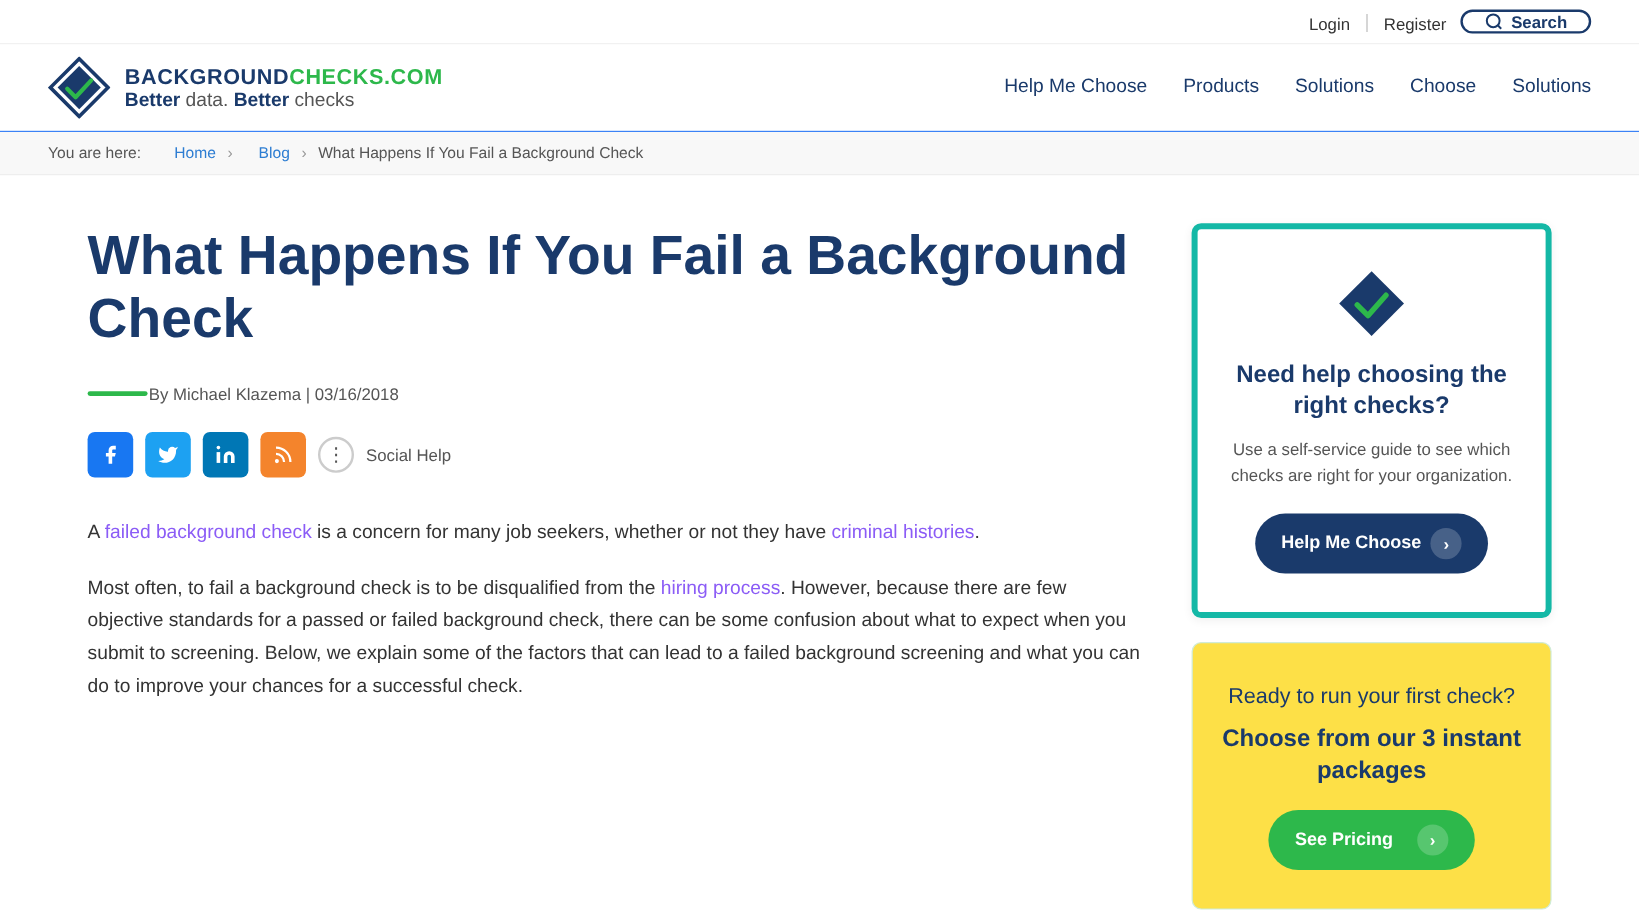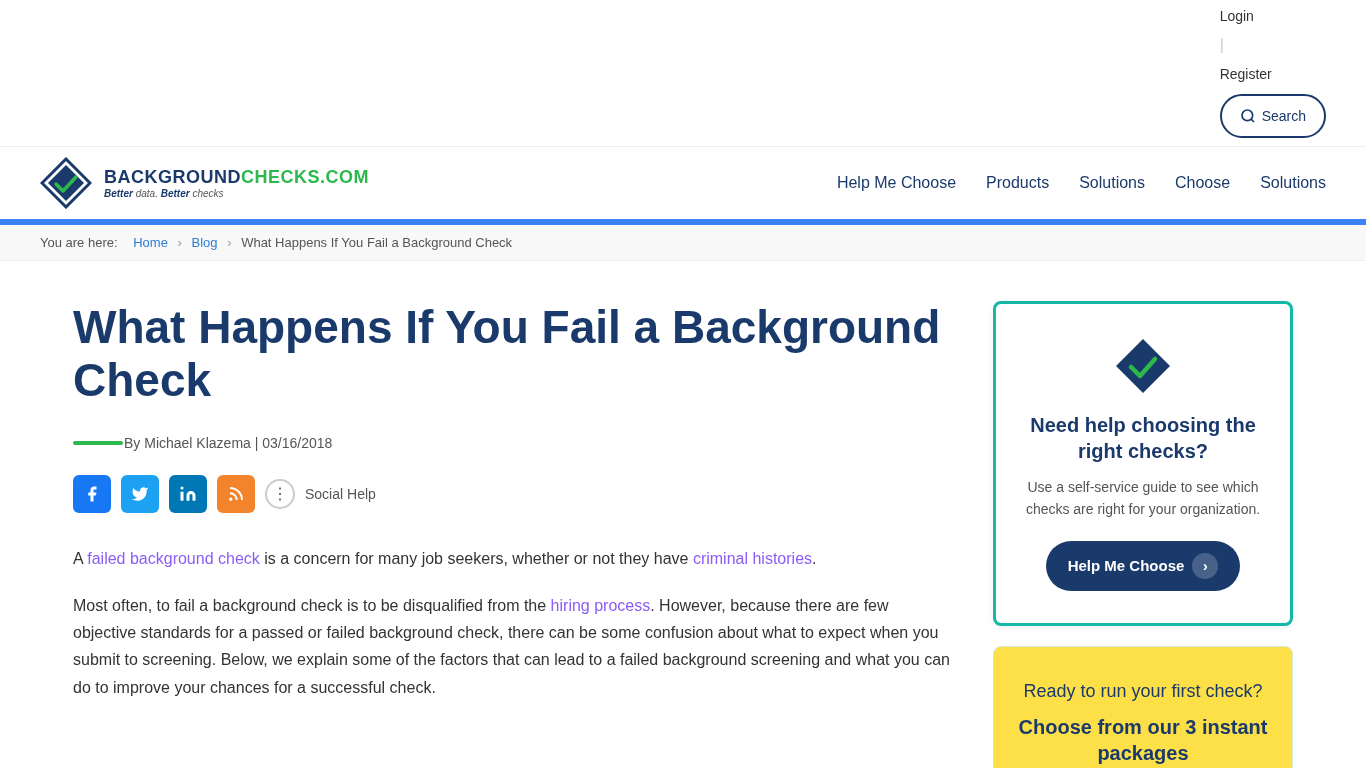--- a/index.html
+++ b/index.html
@@ -9,53 +9,52 @@
     .top-bar {
       display: flex;
       justify-content: flex-end;
       align-items: center;
       padding: 8px 40px;
       border-bottom: 1px solid #eee;
       background: #fff;
     }
     .top-bar-links {
       display: flex;
-      align-items: flex-start;
+      align-items: flex-end;
       gap: 12px;
-      flex-direction: column;
     }
     .top-bar-links a {
       color: #333;
       text-decoration: none;
       font-size: 14px;
     }
     .top-bar-divider {
       color: #ccc;
     }
     .search-btn {
       display: flex;
       align-items: center;
       gap: 6px;
       background: transparent;
       border: 2px solid #1a3a6b;
       border-radius: 25px;
-      padding: 12px 18px;
-      font-size: 14px;
-      font-weight: normal;
+      padding: 0 18px;
+      font-size: 14px;
+      font-weight: bold;
       color: #1a3a6b;
       cursor: pointer;
     }
 
     
     .main-nav {
       display: flex;
       align-items: center;
       justify-content: space-between;
       padding: 10px 40px;
-      border-bottom: 6px solid #3b82f6;
+      border-bottom: 1px solid #3b82f6;
       background: #fff;
     }
     .logo-area {
       display: flex;
       align-items: center;
       gap: 12px;
     }
     .logo-icon {
       width: 52px;
       height: 52px;
@@ -65,23 +64,22 @@
       flex-direction: column;
     }
     .logo-text {
       font-size: 18px;
       font-weight: bold;
       color: #1a3a6b;
       letter-spacing: 0.5px;
     }
     .logo-text span.green { color: #2db84b; }
     .logo-tagline {
-      font-size: 10px;
-      color: #555;
-      font-style: italic;
+      font-size: 16px;
+      color: #555;
     }
     .logo-tagline strong { color: #1a3a6b; }
     .nav-links {
       display: flex;
       align-items: center;
       gap: 30px;
     }
     .nav-links a {
       text-decoration: none;
       color: #1a3a6b;
@@ -93,20 +91,21 @@
     .breadcrumb-bar {
       background: #f8f8f8;
       padding: 10px 40px;
       font-size: 13px;
       color: #555;
       border-bottom: 1px solid #eee;
     }
     .breadcrumb-bar a {
       color: #2d7dd2;
       text-decoration: none;
+      margin-left: 12px;
     }
     .breadcrumb-separator { margin: 0 6px; color: #999; }
 
     
     .page-content {
       display: flex;
       max-width: 1300px;
       margin: 0 auto;
       padding: 40px 40px 40px 40px;
       gap: 40px;
@@ -195,21 +194,21 @@
       width: 300px;
       min-width: 300px;
       display: flex;
       flex-direction: column;
       gap: 20px;
     }
 
     
     .sidebar-card {
       background: #fff;
-      border: 3px solid #14b8a6;
+      border: 5px solid #14b8a6;
       border-radius: 8px;
       padding: 32px 24px;
       text-align: center;
       box-shadow: 0 2px 8px rgba(0,0,0,0.06);
     }
     .sidebar-card-icon {
       width: 60px;
       height: 60px;
       margin: 0 auto 16px auto;
       display: flex;

